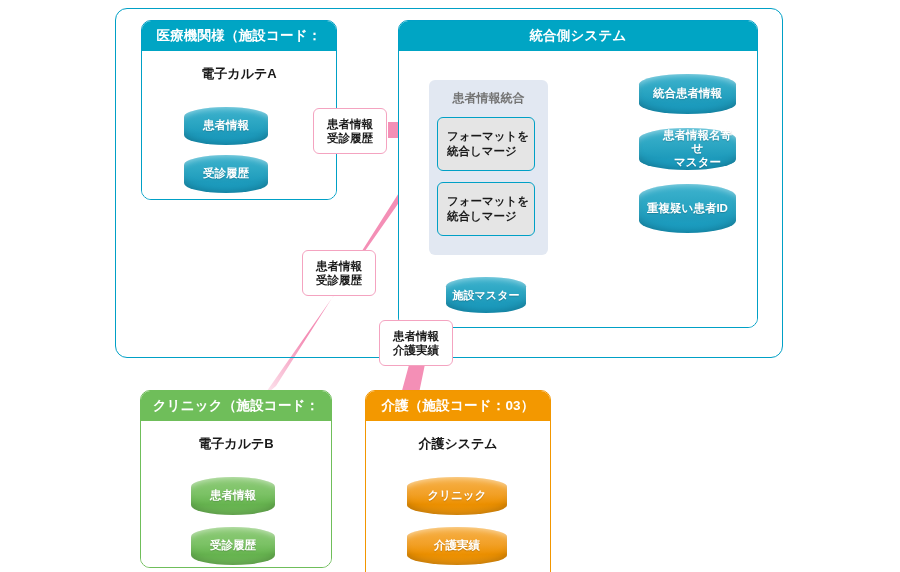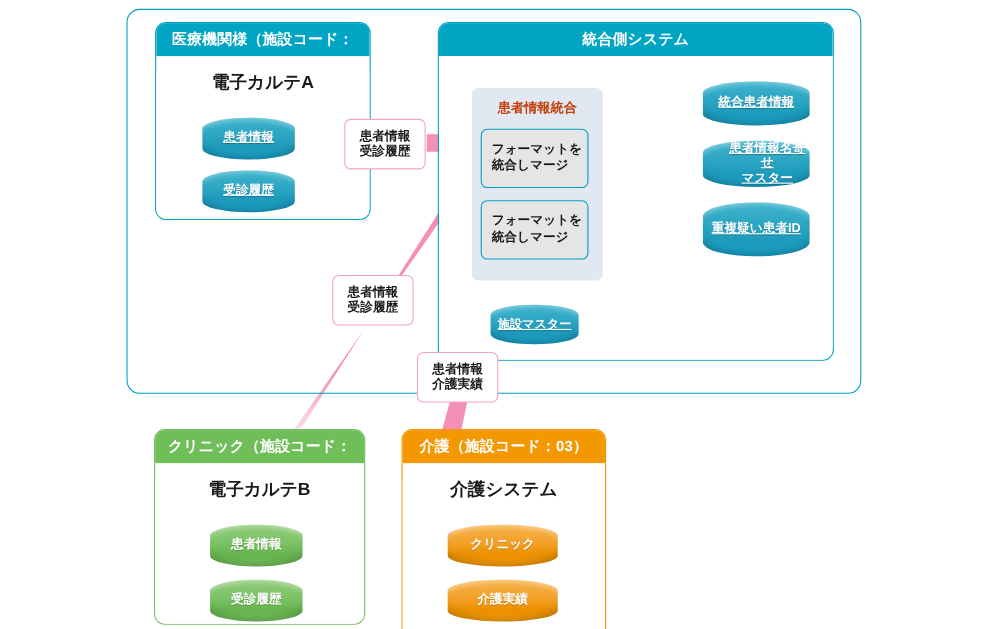--- a/index.html
+++ b/index.html
@@ -65,21 +65,21 @@
   .panel.teal .panel-head { background: #00A5C4; }
 
   .panel.green { border: 1.6px solid #6FBE5A; }
   .panel.green .panel-head { background: #6FBE5A; }
 
   .panel.orange { border: 1.6px solid #F29600; }
   .panel.orange .panel-head { background: #F39800; }
 
   .sys-title {
     text-align: center;
-    font-size: 16px;
+    font-size: 13px;
     font-weight: bold;
     color: #1a1a1a;
     margin-top: 14px;
   }
 
   
   .cyl {
     position: absolute;
     display: flex;
     align-items: center;
@@ -90,21 +90,20 @@
     font-size: 11.5px;
     line-height: 1.15;
     border-radius: 50% / 26%;
     box-sizing: border-box;
     text-shadow: 0 1px 1px rgba(0,0,0,.18);
     padding: 0 4px;
   }
   .cyl.t {
     background: linear-gradient(180deg,#3FB3CE 0%, #2AA5C2 45%, #1E9BBC 70%, #19A0C6 100%);
     box-shadow: inset 0 -6px 8px -5px rgba(0,0,0,.28), inset 0 5px 6px -4px rgba(255,255,255,.45);
-    text-decoration: underline;
   }
   .cyl.g {
     background: linear-gradient(180deg,#8FCB79 0%, #7BC265 45%, #66B44F 72%, #74BE5C 100%);
     box-shadow: inset 0 -6px 8px -5px rgba(0,0,0,.25), inset 0 5px 6px -4px rgba(255,255,255,.5);
   }
   .cyl.o {
     background: linear-gradient(180deg,#F7B24A 0%, #F2A027 45%, #EC9000 72%, #F39A10 100%);
     box-shadow: inset 0 -6px 8px -5px rgba(0,0,0,.25), inset 0 5px 6px -4px rgba(255,255,255,.5);
   }
 
@@ -112,21 +111,21 @@
   .merge-area {
     position: absolute;
     background: #E2E8F2;
     border-radius: 6px;
     box-sizing: border-box;
   }
   .merge-area-title {
     text-align: center;
     font-size: 12px;
     font-weight: bold;
-    color: #c2410c;
+    color: #737373;
     margin-top: 10px;
   }
   .merge-box {
     position: absolute;
     box-sizing: border-box;
     background: #e5e5e5;
     border: 1.6px solid #00A0C6;
     border-radius: 6px;
     display: flex;
     align-items: center;

